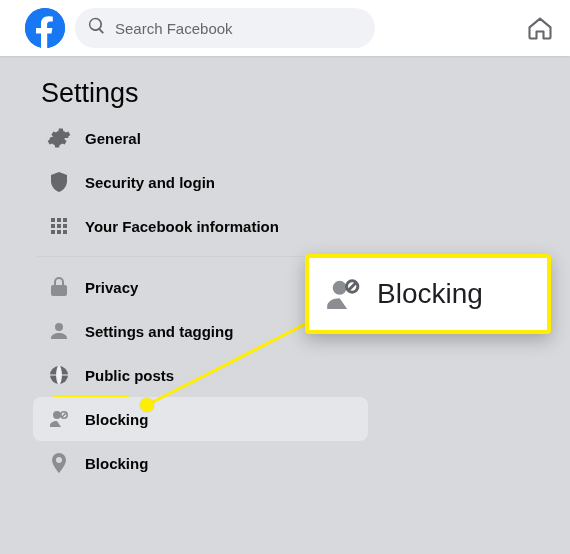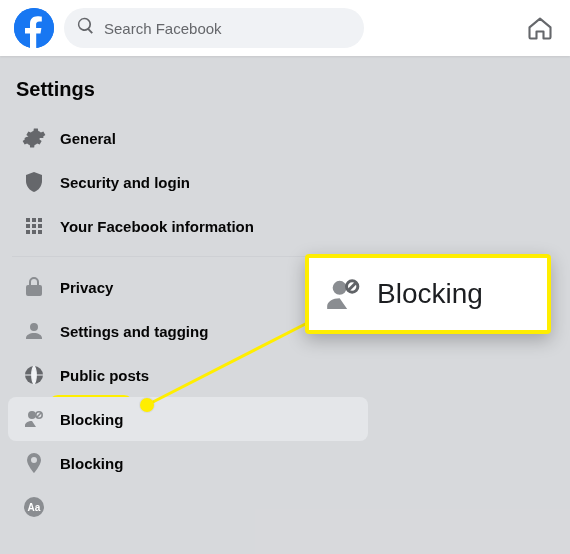--- a/index.html
+++ b/index.html
@@ -13,34 +13,34 @@
   .fb-logo { width: 40px; height: 40px; border-radius: 50%; background: #1877f2; display: flex; align-items: center; justify-content: center; }
   .fb-logo svg { width: 40px; height: 40px; }
   .search { flex: 0 0 auto; width: 300px; height: 40px; background: #f0f2f5; border-radius: 40px; display: flex; align-items: center; padding: 0 12px; gap: 8px; }
   .search svg { width: 16px; height: 16px; fill: #65676b; }
   .search input { border: none; outline: none; background: transparent; font-size: 15px; color: #65676b; width: 100%; }
   .search input::placeholder { color: #65676b; }
   .spacer { flex: 1; }
   .home-icon { width: 28px; height: 28px; color: #65676b; }
 
   
-  .title { position: absolute; top: 78px; left: 16px; font-size: 20px; font-weight: 700; color: #050505; }
+  .title { position: absolute; top: 78px; left: 16px; font-size: 27px; font-weight: 400; color: #050505; }
 
   
   .menu { position: absolute; top: 116px; left: 8px; width: 360px; }
   .item { display: flex; align-items: center; height: 44px; padding: 0 8px; border-radius: 8px; cursor: pointer; }
   .item .icon { width: 36px; height: 36px; display: flex; align-items: center; justify-content: center; margin-right: 8px; color: #65676b; }
   .item .label { font-size: 15px; font-weight: 600; color: #050505; }
   .item.selected { background: #e4e6e9; }
   .divider { height: 1px; background: #ced0d4; margin: 8px 4px 8px 4px; }
 
   
   .hl { position: absolute; background: #ffee00; border-radius: 10px; z-index: 2; }
   .hl-blocking { top: 395px; left: 48px; width: 86px; height: 21px; }
-  .menu, .title, .header { z-index: 3; }
+  .menu, .title, .header { z-index: 3; padding-left: 25px; }
 
   
   .dot { position: absolute; width: 14px; height: 14px; border-radius: 50%; background: #ffee00; box-shadow: 0 0 0 1px rgba(0,0,0,0.05); z-index: 6; }
   .dot1 { top: 398px; left: 140px; }
 
   .annline { position: absolute; left: 0; top: 0; width: 570px; height: 554px; pointer-events: none; z-index: 5; }
 
   
   .callout { position: absolute; top: 254px; left: 305px; width: 246px; height: 80px; background: #ffffff; border: 4px solid #ffee00; border-radius: 4px; box-shadow: 0 6px 18px rgba(0,0,0,0.25); z-index: 7; display: flex; align-items: center; padding: 0 14px; gap: 14px; }
   .callout .c-icon { width: 40px; height: 40px; color: #8a8d91; }
@@ -159,26 +159,20 @@
     </div>
     <div class="item">
       <span class="icon ic24">
         <svg viewBox="0 0 24 24">
             <path fill="#8a8d91" d="M12 2a7 7 0 00-7 7c0 5 7 13 7 13s7-8 7-13a7 7 0 00-7-7zm0 10a3 3 0 110-6 3 3 0 010 6z"></path>
           </svg>
       </span>
       <span class="label">Blocking</span>
     </div>
     <div class="item">
-      <span class="icon ic24">
-        <svg viewBox="0 0 24 24">
-            <circle cx="12" cy="12" r="10" fill="#8a8d91"></circle>
-            <text x="12" y="16" text-anchor="middle" font-size="10" fill="#fff" font-family="Arial" font-weight="600">Aa</text>
-          </svg>
-      </span>
     </div>
   </div>
 
   <div class="dim"></div>
 
   <svg class="annline">
     <line x1="147" y1="405" x2="321" y2="316" stroke="#ffee00" stroke-width="3"></line>
   </svg>
   <div class="dot dot1"></div>
 

